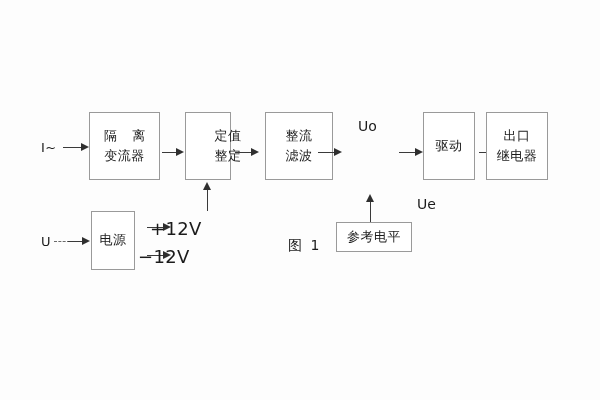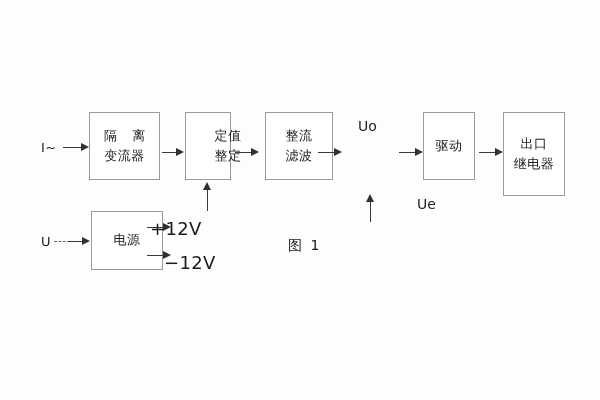--- a/index.html
+++ b/index.html
@@ -119,46 +119,49 @@
   <div class="hline" style="left:399px; top:152px; width:18px;"></div>
   <div class="ah-r" style="left:415px; top:147.5px;"></div>
 
   <div class="blk" style="left:423px; top:112px; width:52px; height:68px;">
     <span class="ln">驱动</span>
   </div>
 
   <div class="hline" style="left:479px; top:152px; width:18px;"></div>
   <div class="ah-r" style="left:495px; top:147.5px;"></div>
 
-  <div class="blk" style="left:503px; top:112px; width:62px; height:84px;">
+  <div class="blk" style="left:486px; top:112px; width:62px; height:68px;">
     <span class="ln">出口</span>
     <span class="ln">继电器</span>
   </div>
 
   <div class="lbl src" style="left:41px; top:235px;">U</div>
   <div class="dash" style="left:54px; top:241px; width:16px;"></div>
   <div class="hline" style="left:68px; top:241px; width:16px;"></div>
   <div class="ah-r" style="left:82px; top:236.5px;"></div>
 
-  <div class="blk" style="left:91px; top:211px; width:72px; height:59px;">
+  <div class="blk" style="left:91px; top:211px; width:44px; height:59px;">
     <span class="ln">电源</span>
   </div>
 
   <div class="hline" style="left:147px; top:227px; width:18px;"></div>
   <div class="ah-r" style="left:163px; top:222.5px;"></div>
   <div class="lbl volt" style="left:150px; top:220px;">+12V</div>
 
   <div class="hline" style="left:147px; top:255px; width:18px;"></div>
   <div class="ah-r" style="left:163px; top:250.5px;"></div>
-  <div class="lbl volt" style="left:164px; top:248px;margin-top:6px;">−12V</div>
+  <div class="lbl volt" style="left:138px; top:248px;">−12V</div>
 
 
   <div class="vline" style="left:207px; top:189px; height:22px;"></div>
   <div class="ah-u" style="left:202.5px; top:182px;"></div>
 
+  <div class="blk" style="left:336px; top:222px; width:76px; height:30px;">
+    <span class="ln">参考电平</span>
+  </div>
 
   <div class="vline" style="left:370px; top:200px; height:22px;"></div>
   <div class="ah-u" style="left:365.5px; top:194px;"></div>
   <div class="lbl sig" style="left:378px; top:197px;">Ue</div>
 
   <div class="lbl cap" style="left:288px; top:238px;">图 1</div>
 
 </div>
 
 </body></html>

